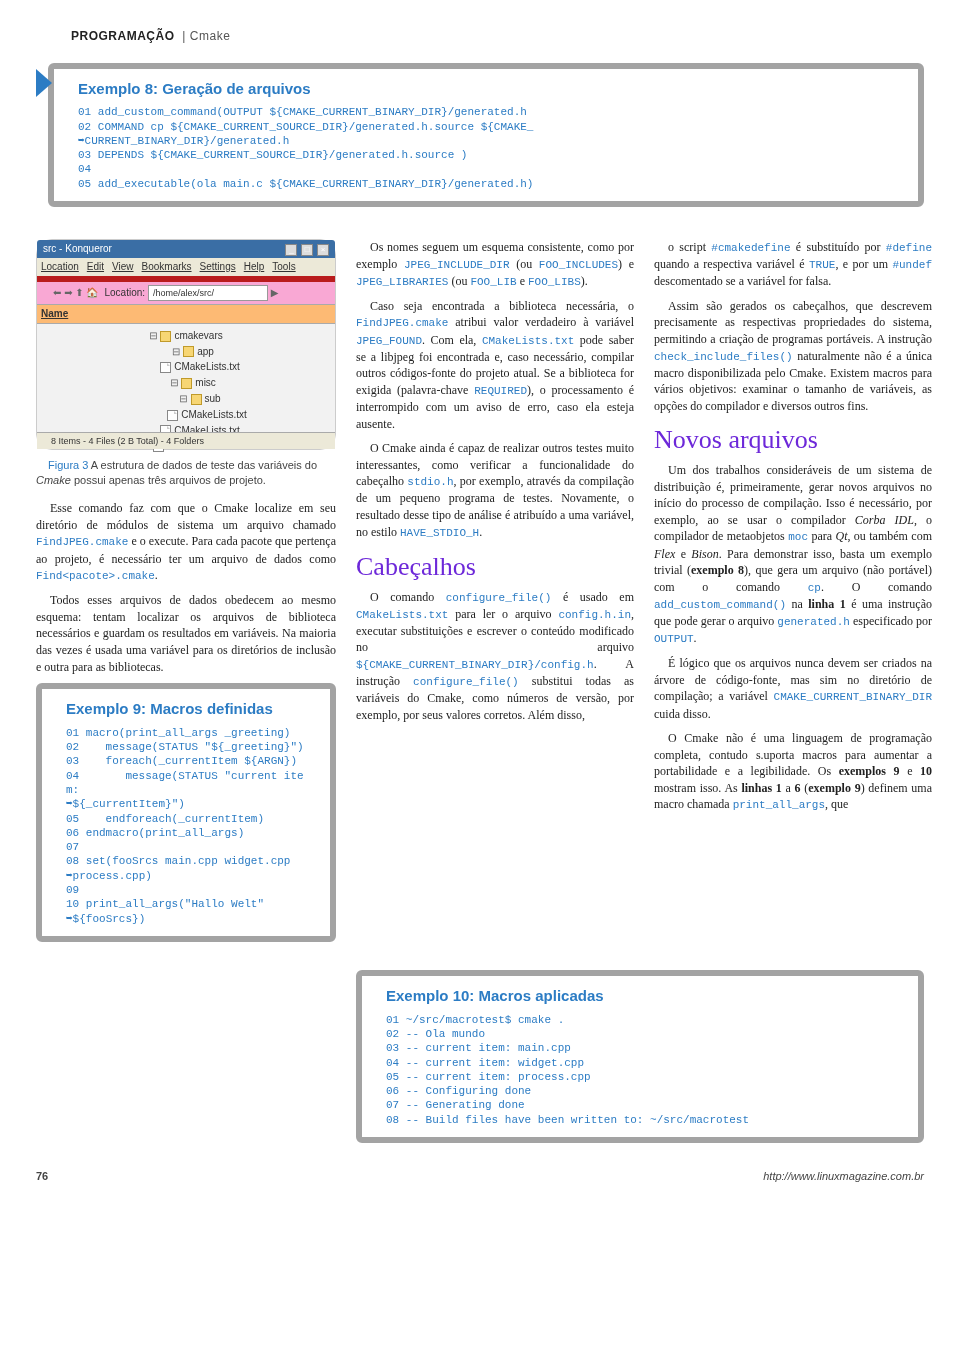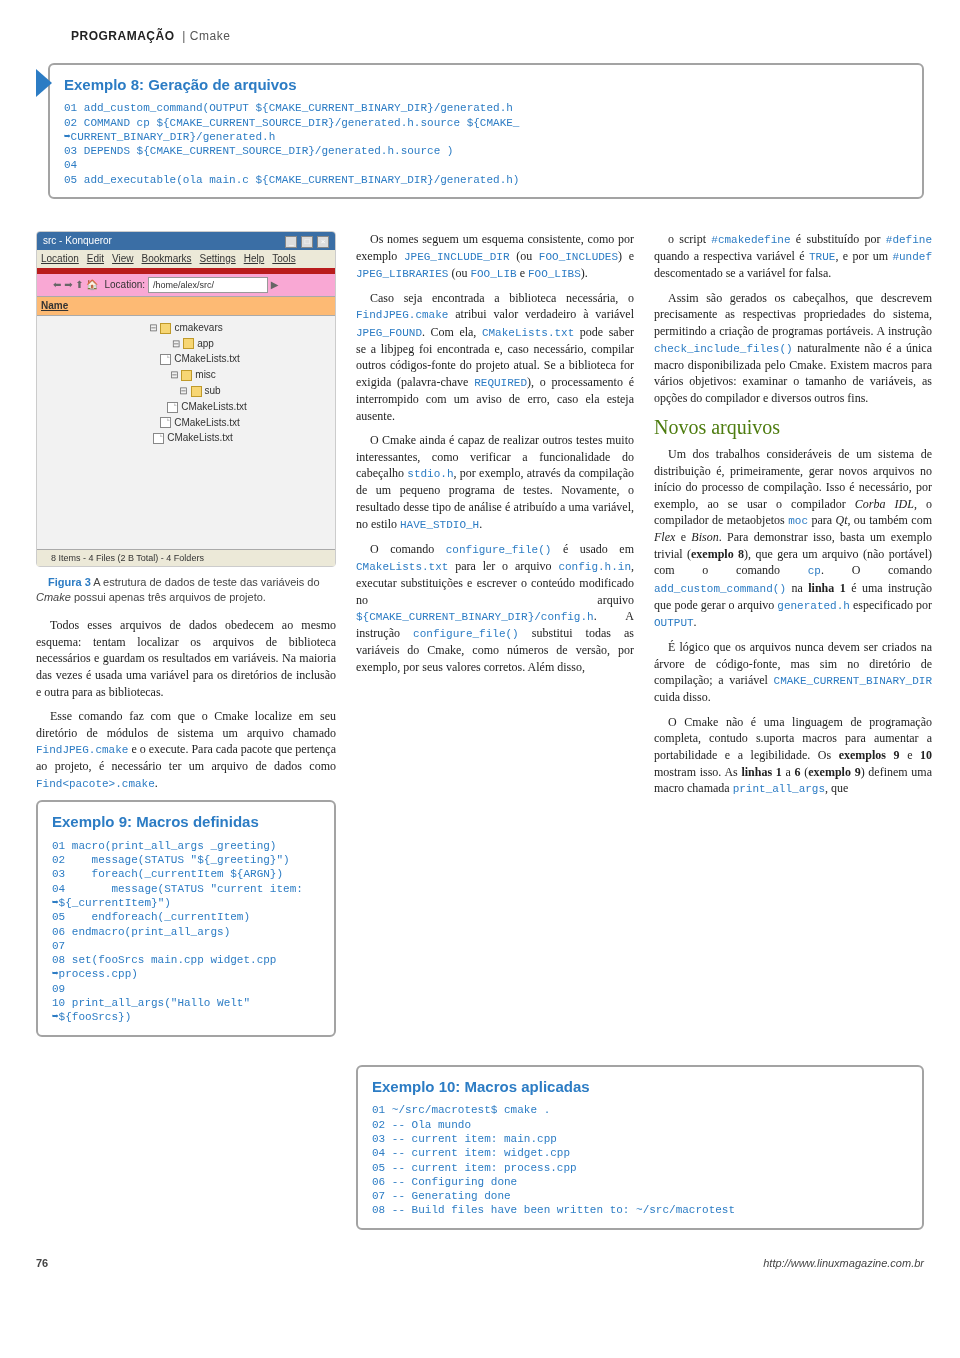--- a/index.html
+++ b/index.html
@@ -4,47 +4,47 @@
 <style>
   * { margin: 0; padding: 0; box-sizing: border-box; }
   body { font-family: Georgia, "Times New Roman", serif; font-size: 12px; color: #222; background: #fff; width: 960px; margin: 0 auto; padding: 28px 36px 24px; line-height: 1.38; }
   .header { font-family: Arial, Helvetica, sans-serif; font-weight: bold; font-size: 12px; letter-spacing: 0.5px; margin-bottom: 18px; padding-left: 35px; }
   .header-sub { font-weight: normal; color: #555; margin-left: 4px; }
   .columns { display: flex; gap: 20px; }
   .col { flex: 1; }
   .col-left { flex: 0 0 300px; }
   .col-mid { flex: 0 0 278px; }
   .col-right { flex: 0 0 278px; }
-  .example-box { border: 2px solid #a3a3a3; border-radius: 6px; padding: 10px 14px; margin-bottom: 14px; position: relative; }
+  .example-box { border: 6px solid #a3a3a3; border-radius: 6px; padding: 10px 24px; margin-bottom: 14px; position: relative; }
   .example-title { font-family: Arial, Helvetica, sans-serif; font-weight: bold; font-size: 15px; color: #2C7CC4; margin-bottom: 6px; }
   .code { font-family: "Courier New", monospace; font-size: 11px; color: #2C7CC4; white-space: pre-wrap; word-break: break-all; line-height: 1.3; }
-  .figure-box { background: #f2f2f2; border: 1px solid #ccc; border-radius: 4px; height: 336px; margin-bottom: 8px; position: relative; font-family: Arial, sans-serif; font-size: 10px; color: #333; }
+  .figure-box { background: #f2f2f2; border: 1px solid #ccc; border-radius: 16px; height: 211px; margin-bottom: 8px; position: relative; font-family: Arial, sans-serif; font-size: 10px; color: #333; }
   .figure-titlebar { background: #3A6EA5; color: #fff; font-size: 10px; padding: 2px 6px; border-radius: 3px 3px 0 0; }
   .figure-menu { background: #ece9d8; padding: 2px 4px; font-size: 10px; border-bottom: 6px solid #b91c1c; }
   .figure-menu span { margin-right: 8px; text-decoration: underline; }
   .figure-toolbar { background: #f9a8d4; padding: 3px 16px; border-bottom: 1px solid #aaa; }
   .figure-loc { display: inline-block; background: #fff; border: 1px solid #999; padding: 1px 4px; font-size: 9px; width: 120px; }
   .figure-buttons { float: right; }
   .figure-buttons span { display: inline-block; width: 12px; height: 12px; background: #ddd; border: 1px solid #888; margin-left: 1px; font-size: 8px; text-align: center; line-height: 10px; }
   .figure-body { padding: 4px 8px; }
   .tree-item { padding: 1px 0; text-align: center; }
   .tree-icon { display: inline-block; width: 11px; height: 11px; background: #F7D674; border: 1px solid #C09A2A; margin-right: 3px; vertical-align: middle; }
   .tree-file { display: inline-block; width: 11px; height: 11px; background: #fff; border: 1px solid #888; margin-right: 3px; vertical-align: middle; position: relative; }
   .tree-file::after { content: ""; position: absolute; right: 0; top: 0; border-left: 3px solid #ccc; border-top: 3px solid #fff; }
   .tree-l1 { padding-left: 14px; }
   .tree-l2 { padding-left: 28px; }
   .tree-l3 { padding-left: 42px; }
   .figure-status { position: absolute; bottom: 0; left: 0; right: 0; background: #ece9d8; border-top: 1px solid #aaa; padding: 2px 14px; font-size: 9px; }
   .figure-caption { font-family: Arial, Helvetica, sans-serif; font-size: 11px; color: #444; margin-bottom: 12px; }
-  .figure-caption b { color: #2C7CC4; font-weight: bold; padding-left: 12px; }
+  .figure-caption b { color: #2C7CC4; font-weight: normal; padding-left: 12px; }
   .figure-caption .ital { font-style: italic; }
   p.body { text-align: justify; margin-bottom: 8px; text-indent: 14px; hyphens: auto; }
   p.body.first { text-indent: 14px; }
   .inline-code { font-family: "Courier New", monospace; color: #2C7CC4; font-size: 11px; }
-  h2.section { font-family: Georgia, serif; font-size: 20px; font-weight: normal; color: #4d7c0f; margin: 6px 0 4px; }
+  h2.section { font-family: Georgia, serif; font-size: 26px; font-weight: normal; color: #6d28d9; margin: 6px 0 4px; }
   .footer { display: flex; justify-content: space-between; margin-top: 26px; font-family: Arial, sans-serif; font-size: 11px; color: #444; align-items: flex-end; }
   .pagenum { font-weight: bold; }
   .url { font-style: italic; }
   .exbox-wide { margin-bottom: 14px; }
   .blue-arrow { display: inline-block; width: 0; height: 0; border-top: 14px solid transparent; border-bottom: 14px solid transparent; border-left: 16px solid #2C7CC4; vertical-align: top; margin-top: 6px; margin-right: -4px; position: relative; z-index: 1; }
   .top-example-wrap { display: flex; align-items: flex-start; margin-bottom: 18px; }
   .top-example-wrap .example-box { flex: 1; }
   .ex10-wrap { margin-top: 14px; }
   .name-col-head { background: #fdba74; border-bottom: 1px solid #aaa; padding: 2px 4px; font-size: 10px; font-weight: bold; text-decoration: underline;}
   .bold { font-weight: bold; }
@@ -100,22 +100,22 @@
         <div class="tree-item tree-l3"><span class="tree-file"></span><span>CMakeLists.txt</span></div>
         <div class="tree-item tree-l2"><span class="tree-file"></span><span>CMakeLists.txt</span></div>
         <div class="tree-item tree-l1"><span class="tree-file"></span><span>CMakeLists.txt</span></div>
       </div>
       <div class="figure-status">8 Items - 4 Files (2 B Total) - 4 Folders</div>
     </div>
     <div class="figure-caption">
       <b>Figura 3</b><span> A estrutura de dados de teste das variáveis do </span><span class="ital">Cmake</span><span> possui apenas três arquivos de projeto.</span>
     </div>
 
+    <p class="body first"><span>Esse comando faz com que o Cmake localize em seu diretório de módulos de sistema um arquivo chamado </span><span class="inline-code">FindJPEG.cmake</span><span> e o execute. Para cada pacote que pertença ao projeto, é necessário ter um arquivo de dados como </span><span class="inline-code">Find&lt;pacote&gt;.cmake</span><span>.</span></p>
     <p class="body">Todos esses arquivos de dados obedecem ao mesmo esquema: tentam localizar os arquivos de biblioteca necessários e guardam os resultados em variáveis. Na maioria das vezes é usada uma variável para os diretórios de inclusão e outra para as bibliotecas.</p>
-    <p class="body first"><span>Esse comando faz com que o Cmake localize em seu diretório de módulos de sistema um arquivo chamado </span><span class="inline-code">FindJPEG.cmake</span><span> e o execute. Para cada pacote que pertença ao projeto, é necessário ter um arquivo de dados como </span><span class="inline-code">Find&lt;pacote&gt;.cmake</span><span>.</span></p>
 
     <div class="example-box">
       <div class="example-title">Exemplo 9: Macros definidas</div>
       <div class="code" id="ex9">01 macro(print_all_args _greeting)
 02    message(STATUS "${_greeting}")
 03    foreach(_currentItem ${ARGN})
 04       message(STATUS "current item:
 ➥${_currentItem}")
 05    endforeach(_currentItem)
 06 endmacro(print_all_args)
@@ -126,20 +126,21 @@
 10 print_all_args("Hallo Welt"
 ➥${fooSrcs})</div>
     </div>
   </div>
 
   <div class="col col-mid">
     <p class="body"><span>Os nomes seguem um esquema consistente, como por exemplo </span><span class="inline-code">JPEG_INCLUDE_DIR</span><span> (ou </span><span class="inline-code">FOO_INCLUDES</span><span>) e </span><span class="inline-code">JPEG_LIBRARIES</span><span> (ou </span><span class="inline-code">FOO_LIB</span><span> e </span><span class="inline-code">FOO_LIBS</span><span>).</span></p>
     <p class="body"><span>Caso seja encontrada a biblioteca necessária, o </span><span class="inline-code">FindJPEG.cmake</span><span> atribui valor verdadeiro à variável </span><span class="inline-code">JPEG_FOUND</span><span>. Com ela, </span><span class="inline-code">CMakeLists.txt</span><span> pode saber se a libjpeg foi encontrada e, caso necessário, compilar outros códigos-fonte do projeto atual. Se a biblioteca for exigida (palavra-chave </span><span class="inline-code">REQUIRED</span><span>), o processamento é interrompido com um aviso de erro, caso ela esteja ausente.</span></p>
     <p class="body"><span>O Cmake ainda é capaz de realizar outros testes muito interessantes, como verificar a funcionalidade do cabeçalho </span><span class="inline-code">stdio.h</span><span>, por exemplo, através da compilação de um pequeno programa de testes. Novamente, o resultado desse tipo de análise é atribuído a uma variável, no estilo </span><span class="inline-code">HAVE_STDIO_H</span><span>.</span></p>
 
+    <h2 class="section">Cabeçalhos</h2>
     <p class="body"><span>O comando </span><span class="inline-code">configure_file()</span><span> é usado em </span><span class="inline-code">CMakeLists.txt</span><span> para ler o arquivo </span><span class="inline-code">config.h.in</span><span>, executar substituições e escrever o conteúdo modificado no arquivo </span><span class="inline-code">${CMAKE_CURRENT_BINARY_DIR}/config.h</span><span>. A instrução </span><span class="inline-code">configure_file()</span><span> substitui todas as variáveis do Cmake, como números de versão, por exemplo, por seus valores corretos. Além disso,</span></p>
   </div>
 
   <div class="col col-right">
     <p class="body"><span>o script </span><span class="inline-code">#cmakedefine</span><span> é substituído por </span><span class="inline-code">#define</span><span> quando a respectiva variável é </span><span class="inline-code">TRUE</span><span>, e por um </span><span class="inline-code">#undef</span><span> descomentado se a variável for falsa.</span></p>
     <p class="body"><span>Assim são gerados os cabeçalhos, que descrevem precisamente as respectivas propriedades do sistema, permitindo a criação de programas portáveis. A instrução </span><span class="inline-code">check_include_files()</span><span> naturalmente não é a única macro disponibilizada pelo Cmake. Existem macros para vários objetivos: examinar o tamanho de variáveis, as opções do compilador e diversos outros fins.</span></p>
 
     <h2 class="section">Novos arquivos</h2>
     <p class="body"><span>Um dos trabalhos consideráveis de um sistema de distribuição é, primeiramente, gerar novos arquivos no início do processo de compilação. Isso é necessário, por exemplo, ao se usar o compilador </span><i>Corba IDL</i><span>, o compilador de metaobjetos </span><span class="inline-code">moc</span><span> para </span><i>Qt</i><span>, ou também com </span><i>Flex</i><span> e </span><i>Bison</i><span>. Para demonstrar isso, basta um exemplo trivial (</span><span class="bold">exemplo 8</span><span>), que gera um arquivo (não portável) com o comando </span><span class="inline-code">cp</span><span>. O comando </span><span class="inline-code">add_custom_command()</span><span> na </span><span class="bold">linha 1</span><span> é uma instrução que pode gerar o arquivo </span><span class="inline-code">generated.h</span><span> especificado por </span><span class="inline-code">OUTPUT</span><span>.</span></p>
     <p class="body"><span>É lógico que os arquivos nunca devem ser criados na árvore de código-fonte, mas sim no diretório de compilação; a variável </span><span class="inline-code">CMAKE_CURRENT_BINARY_DIR</span><span> cuida disso.</span></p>

